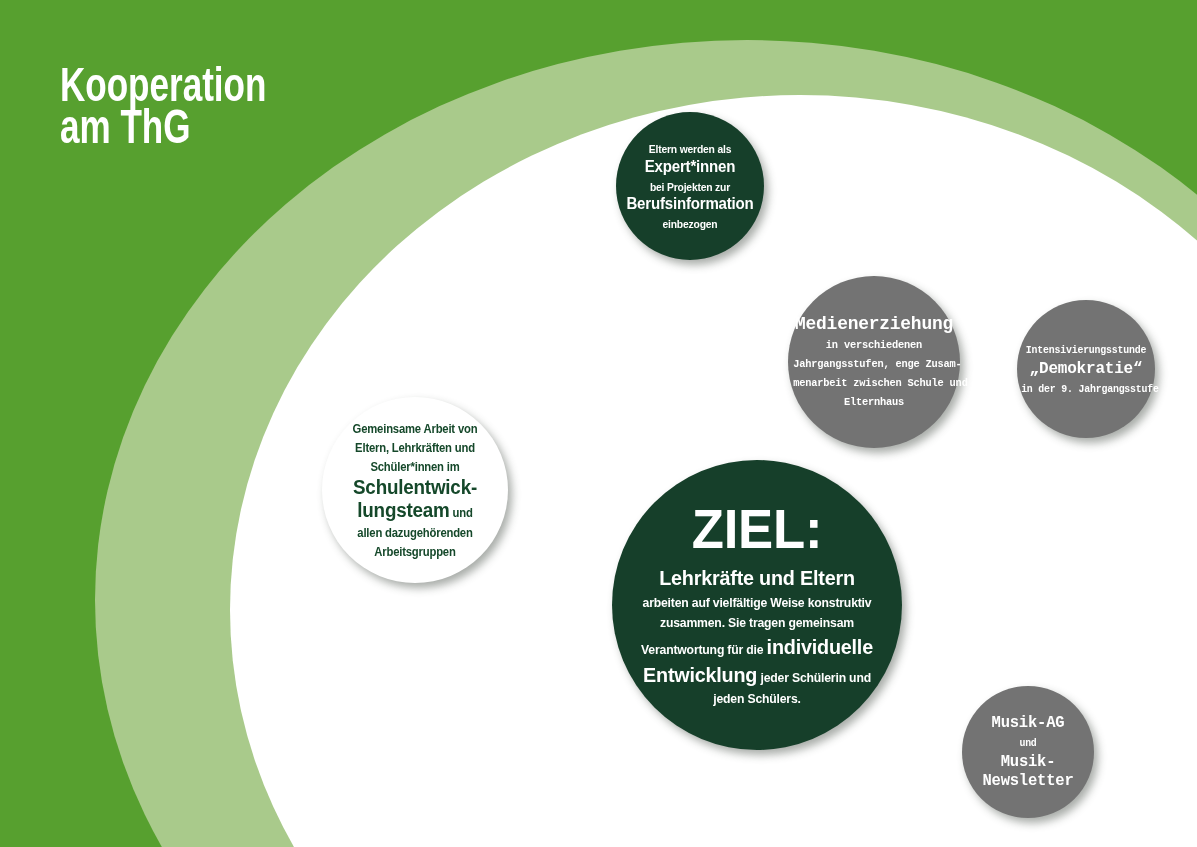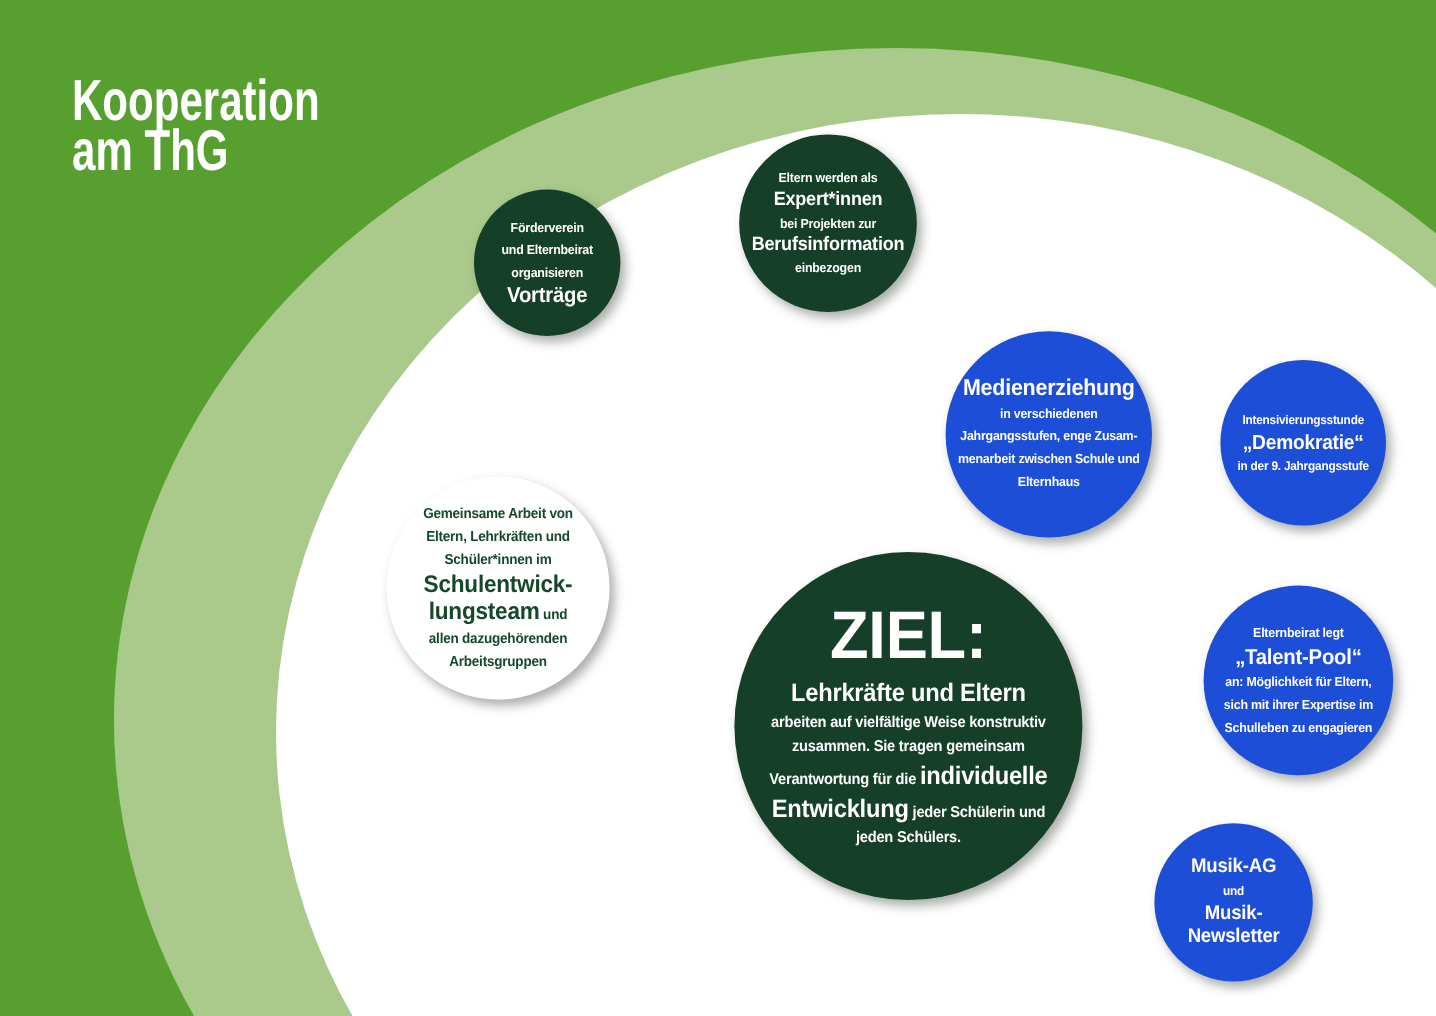--- a/index.html
+++ b/index.html
@@ -44,21 +44,21 @@
     box-shadow:4px 5px 9px rgba(50,60,50,.42);
     font-weight:700;
     letter-spacing:-0.2px;
   }
   .bubble .content{
     width:100%;
     transform:scaleX(0.94);
     transform-origin:center;
   }
   .dark{background:#163f2a;color:#ffffff;}
-  .medium{background:#1d4ed8;color:#ffffff;}
+  .medium{background:#737373;color:#ffffff;font-family:Liberation Mono, monospace;}
   .light{background:#ffffff;color:#15482a;}
   .line{line-height:1.18;white-space:nowrap;}
   .run{font-weight:700;}
   .run.xs{font-size:10px;}
   .run.sm{font-size:11.5px;}
   .run.md{font-size:13px;}
   .run.lg{font-size:18px;}
   .run.xl{font-size:20px;}
   .run.t50{font-size:56px;line-height:1.0;}
   
@@ -95,28 +95,20 @@
 </head>
 <body>
 
 <div class="stage">
 
   <div class="arc arc-light"></div>
   <div class="arc arc-white"></div>
 
   <h1 class="title"><span>Kooperation</span><span>am ThG</span></h1>
 
-  <div class="bubble dark b-foerderverein">
-    <div class="content">
-        <div class="line"><span class="run sm">Förderverein</span></div>
-        <div class="line"><span class="run sm">und Elternbeirat</span></div>
-        <div class="line"><span class="run sm">organisieren</span></div>
-        <div class="line"><span class="run lg">Vorträge</span></div>
-      </div>
-  </div>
 
   <div class="bubble dark b-expertinnen">
     <div class="content">
         <div class="line"><span class="run sm">Eltern werden als</span></div>
         <div class="line"><span class="run lg">Expert*innen</span></div>
         <div class="line"><span class="run sm">bei Projekten zur</span></div>
         <div class="line"><span class="run lg">Berufsinformation</span></div>
         <div class="line"><span class="run sm">einbezogen</span></div>
       </div>
   </div>
@@ -157,29 +149,20 @@
         <div class="line"><span class="run t50">ZIEL:</span></div>
         <div class="line"><span class="run xl">Lehrkräfte und Eltern</span></div>
         <div class="line"><span class="run md">arbeiten auf vielfältige Weise konstruktiv</span></div>
         <div class="line"><span class="run md">zusammen. Sie tragen gemeinsam</span></div>
         <div class="line"><span class="run md">Verantwortung für die </span><span class="run xl">individuelle</span></div>
         <div class="line"><span class="run xl">Entwicklung</span><span class="run md"> jeder Schülerin und</span></div>
         <div class="line"><span class="run md">jeden Schülers.</span></div>
       </div>
   </div>
 
-  <div class="bubble medium b-talentpool">
-    <div class="content">
-        <div class="line"><span class="run sm">Elternbeirat legt</span></div>
-        <div class="line"><span class="run lg">„Talent-Pool“</span></div>
-        <div class="line"><span class="run sm">an: Möglichkeit für Eltern,</span></div>
-        <div class="line"><span class="run sm">sich mit ihrer Expertise im</span></div>
-        <div class="line"><span class="run sm">Schulleben zu engagieren</span></div>
-      </div>
-  </div>
 
 
   <div class="bubble medium b-musik">
     <div class="content">
         <div class="line"><span class="run lg">Musik-AG</span></div>
         <div class="line"><span class="run xs">und</span></div>
         <div class="line"><span class="run lg">Musik-</span></div>
         <div class="line"><span class="run lg">Newsletter</span></div>
       </div>
   </div>

